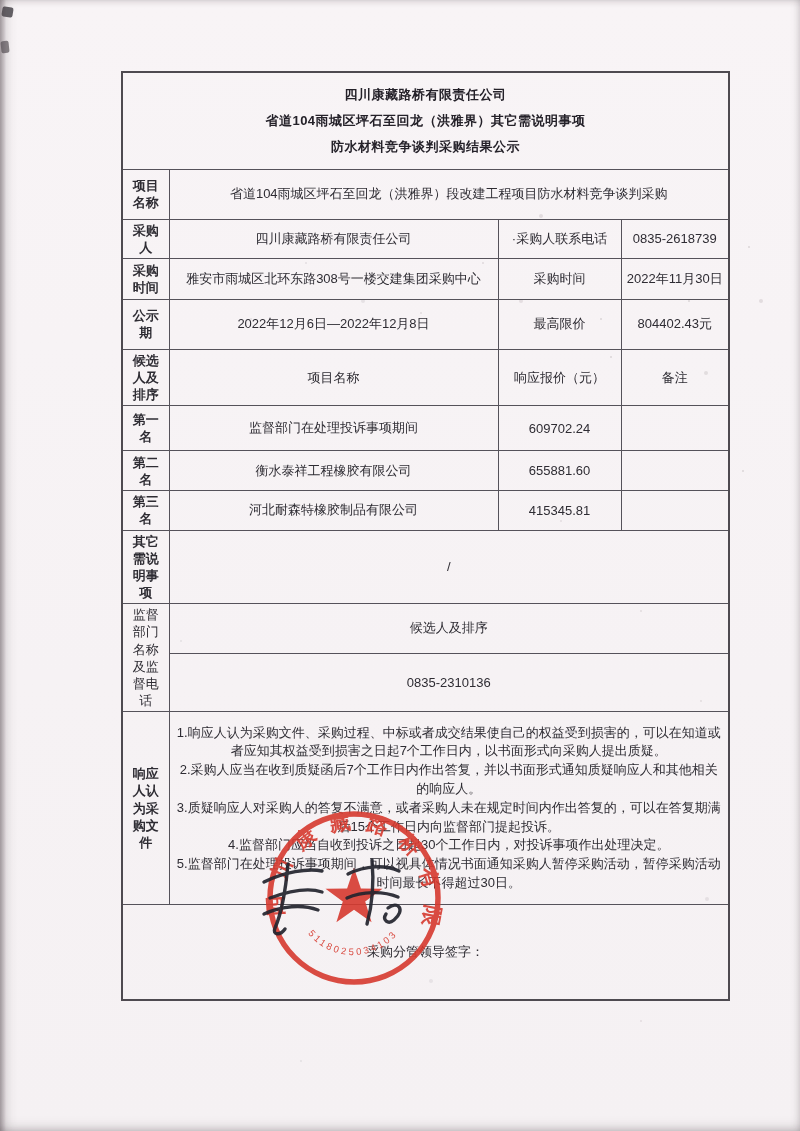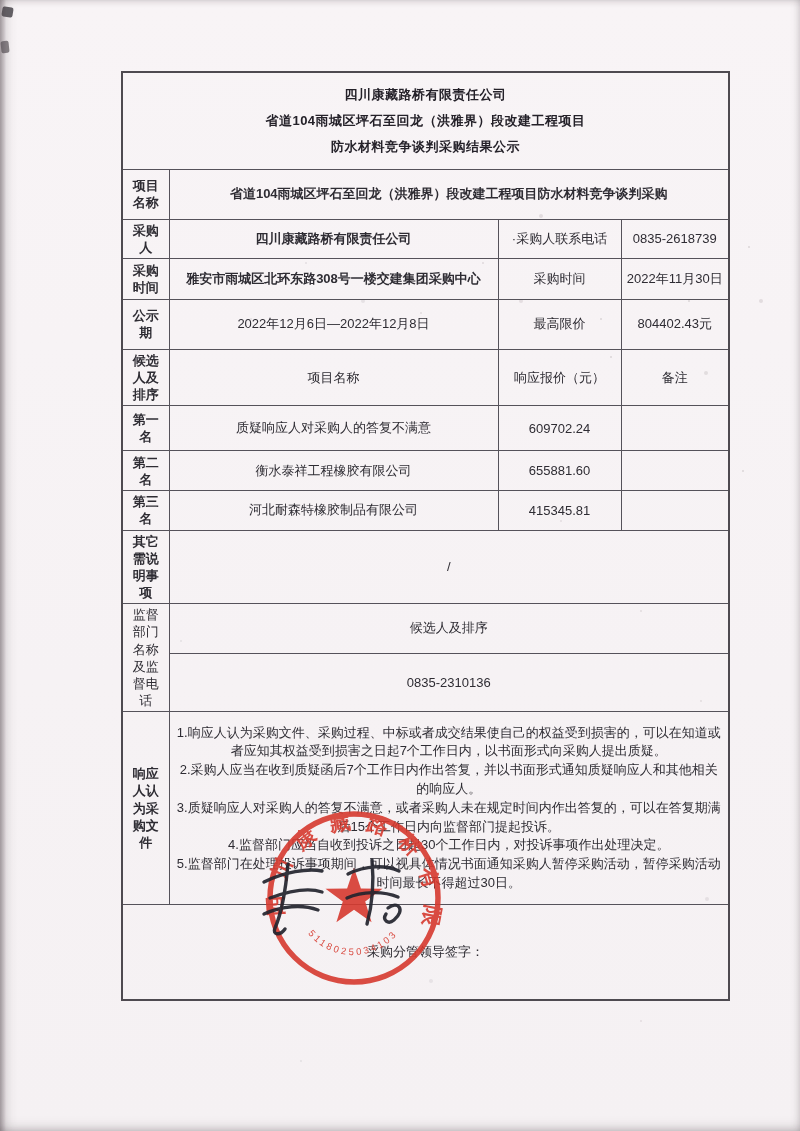--- a/index.html
+++ b/index.html
@@ -45,21 +45,21 @@
     font-size:13px;text-align:center;vertical-align:middle;
     padding:2px 4px;overflow:hidden;
   }
   .rh-title{height:97px}.rh-project{height:50px}.rh-purchaser{height:37px}
   .rh-location{height:41px}.rh-publicity{height:50px}.rh-candhead{height:50px}
   .rh-c1{height:45px}.rh-c2{height:40px}.rh-c3{height:36px}.rh-other{height:45px}
   .rh-sup1{height:38px}.rh-sup2{height:45px}.rh-objection{height:193px}.rh-sign{height:95px}
   td.title-cell{font-weight:bold;font-size:17.5px;line-height:26px;letter-spacing:.5px;color:#242129;}
   td.lbl{text-align:left;padding:2px 3px;line-height:1.32;font-weight:bold;}
   td.lbl-c{text-align:center;padding:2px 2px;line-height:1.32;margin-top:14px;}
-  td.val-left{text-align:left;padding-left:9px;font-weight:bold;}
+  td.val-left{text-align:left;padding-left:9px;}
   td.obj-cell{text-align:left;font-size:12.6px;line-height:18.8px;padding:8px 8px 8px 10px;}
   td.sign-cell{text-align:left;font-size:13.5px;padding-left:5px;}
   .seal{position:absolute;left:262px;top:806px;width:184px;height:184px;z-index:3;opacity:.9;}
   .signature{position:absolute;left:250px;top:852px;width:180px;height:100px;z-index:4;}
 </style>
 </head>
 <body>
 
 <div class="page-shadow"></div>
 <div class="edge-strip-left"></div>
@@ -72,21 +72,21 @@
       <col style="width:47px">
       <col style="width:329px">
       <col style="width:123px">
       <col style="width:108px">
     </colgroup>
 
   <tbody>
       <tr class="rh-title">
     <td colspan="4" class="title-cell">
       <div>四川康藏路桥有限责任公司</div>
-      <div>省道104雨城区坪石至回龙（洪雅界）段改建工程项目</div>
+      <div>省道104雨城区坪石至回龙（洪雅界）其它需说明事项</div>
       <div>防水材料竞争谈判采购结果公示</div>
     </td>
   </tr>
 
   <tr class="rh-project">
     <td class="lbl">项目名称</td>
     <td colspan="3" class="val-left">省道104雨城区坪石至回龙（洪雅界）段改建工程项目防水材料竞争谈判采购</td>
   </tr>
 
   <tr class="rh-purchaser">
@@ -112,21 +112,21 @@
 
   <tr class="rh-candhead">
     <td class="lbl">候选人及排序</td>
     <td>项目名称</td>
     <td>响应报价（元）</td>
     <td>备注</td>
   </tr>
 
   <tr class="rh-c1">
     <td class="lbl">第一名</td>
-    <td>质疑响应人对采购人的答复不满意</td>
+    <td>监督部门在处理投诉事项期间</td>
     <td>609702.24</td>
     <td></td>
   </tr>
   <tr class="rh-c2">
     <td class="lbl">第二名</td>
     <td>衡水泰祥工程橡胶有限公司</td>
     <td>655881.60</td>
     <td></td>
   </tr>
   <tr class="rh-c3">

